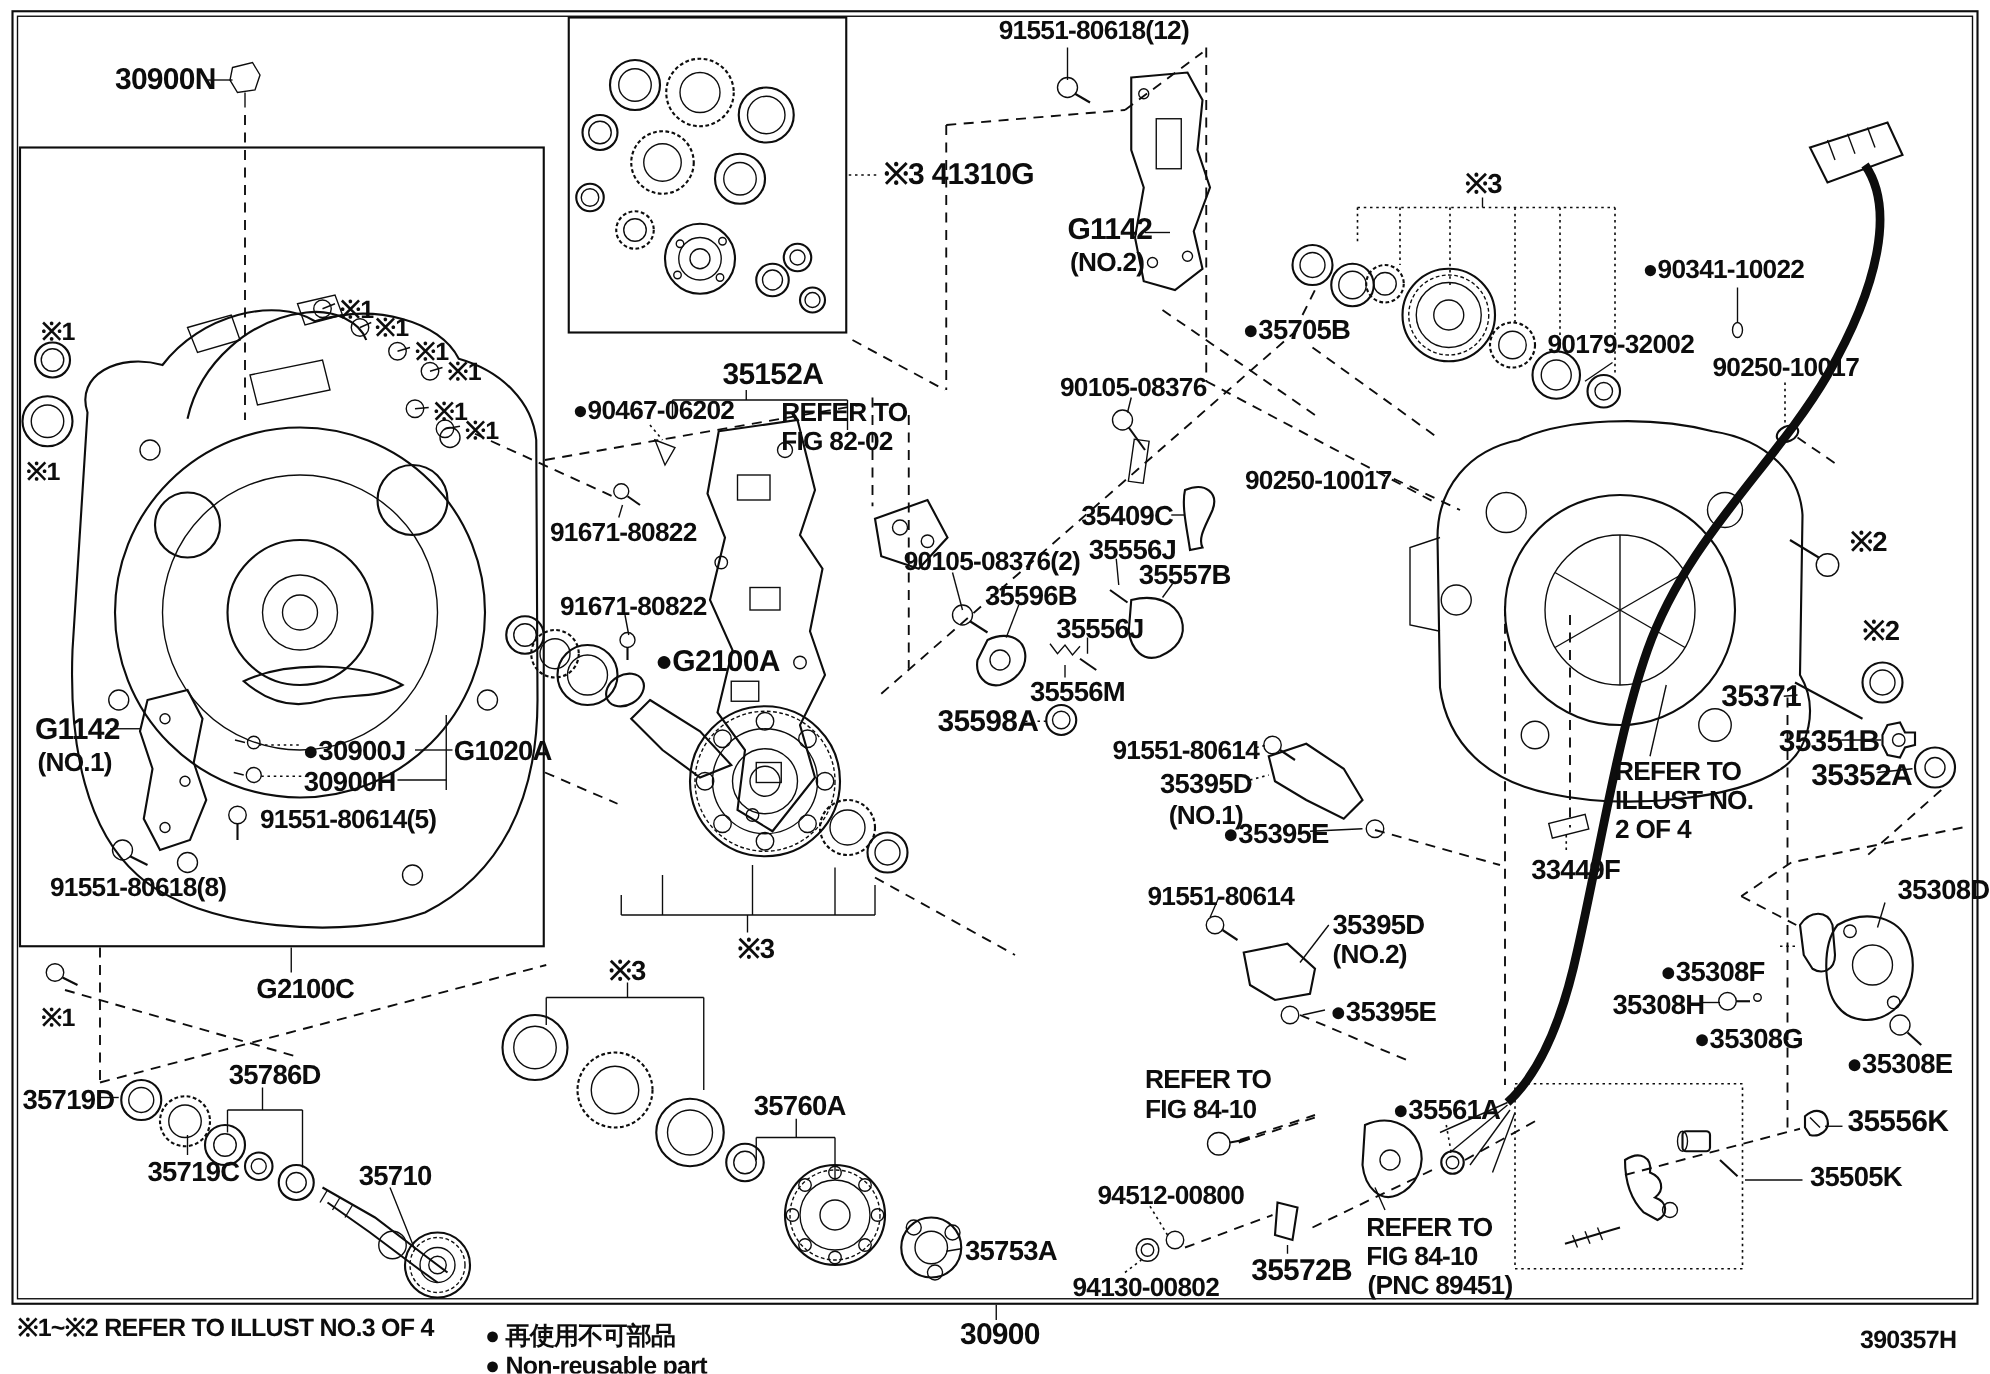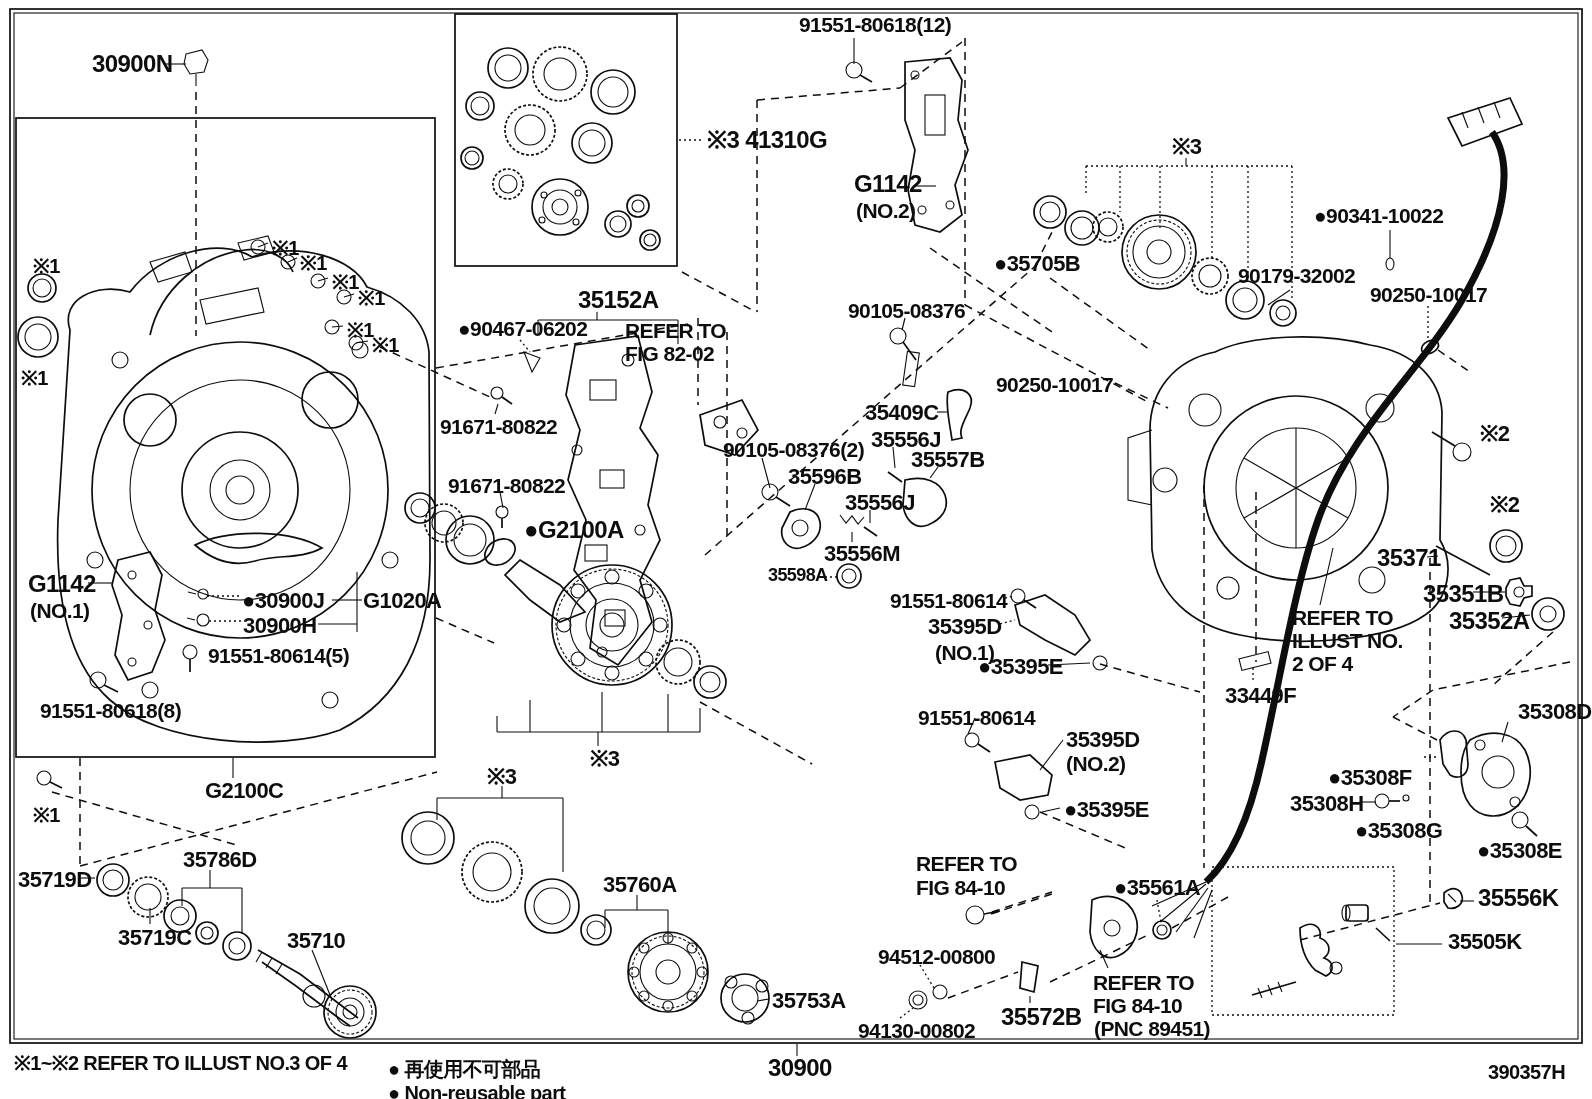--- a/index.html
+++ b/index.html
@@ -507,21 +507,21 @@
       <span class="callout" style="left: 1238px; top: 265px; font-size: 21px;">90179-32002</span>
       <span class="callout" style="left: 1370px; top: 284px; font-size: 21px;">90250-10017</span>
       <span class="callout" style="left: 996px; top: 374px; font-size: 21px;">90250-10017</span>
       <span class="callout" style="left: 865px; top: 402px; font-size: 22px;">35409C</span>
       <span class="callout" style="left: 871px; top: 429px; font-size: 22px;">35556J</span>
       <span class="callout" style="left: 911px; top: 449px; font-size: 22px;">35557B</span>
       <span class="callout" style="left: 723px; top: 439px; font-size: 21px;">90105-08376(2)</span>
       <span class="callout" style="left: 788px; top: 466px; font-size: 22px;">35596B</span>
       <span class="callout" style="left: 845px; top: 492px; font-size: 22px;">35556J</span>
       <span class="callout" style="left: 824px; top: 543px; font-size: 22px;">35556M</span>
-      <span class="callout" style="left: 768px; top: 566px; font-size: 18px;">35598A</span>
+      <span class="callout" style="left: 750px; top: 566px; font-size: 24px;">35598A</span>
       <span class="callout" style="left: 440px; top: 416px; font-size: 21px;">91671-80822</span>
       <span class="callout" style="left: 448px; top: 475px; font-size: 21px;">91671-80822</span>
       <span class="callout" style="left: 497px; top: 518px; font-size: 24px; margin-left: 27px;">●G2100A</span>
       <span class="callout" style="left: 28px; top: 572px; font-size: 24px;">G1142</span>
       <span class="callout" style="left: 30px; top: 600px; font-size: 21px;">(NO.1)</span>
       <span class="callout" style="left: 242px; top: 590px; font-size: 22px;">●30900J</span>
       <span class="callout" style="left: 363px; top: 590px; font-size: 22px;">G1020A</span>
       <span class="callout" style="left: 243px; top: 615px; font-size: 22px;">30900H</span>
       <span class="callout" style="left: 208px; top: 645px; font-size: 21px;">91551-80614(5)</span>
       <span class="callout" style="left: 40px; top: 700px; font-size: 21px;">91551-80618(8)</span>

